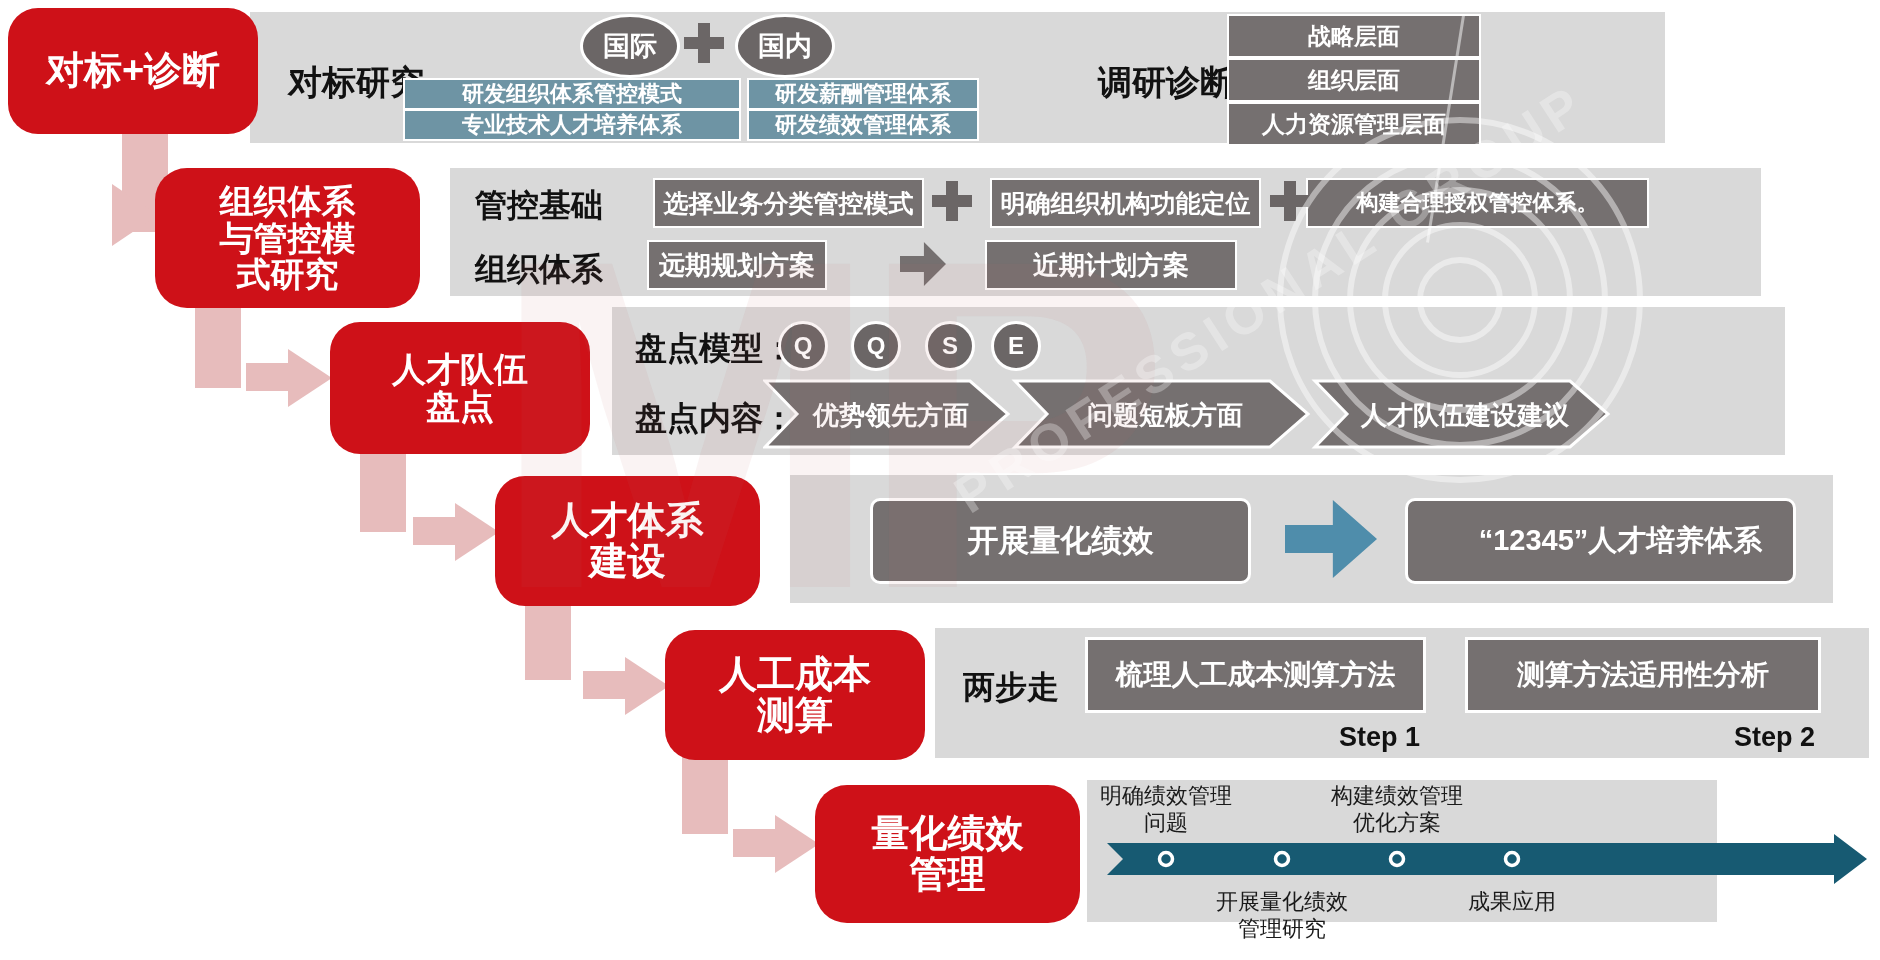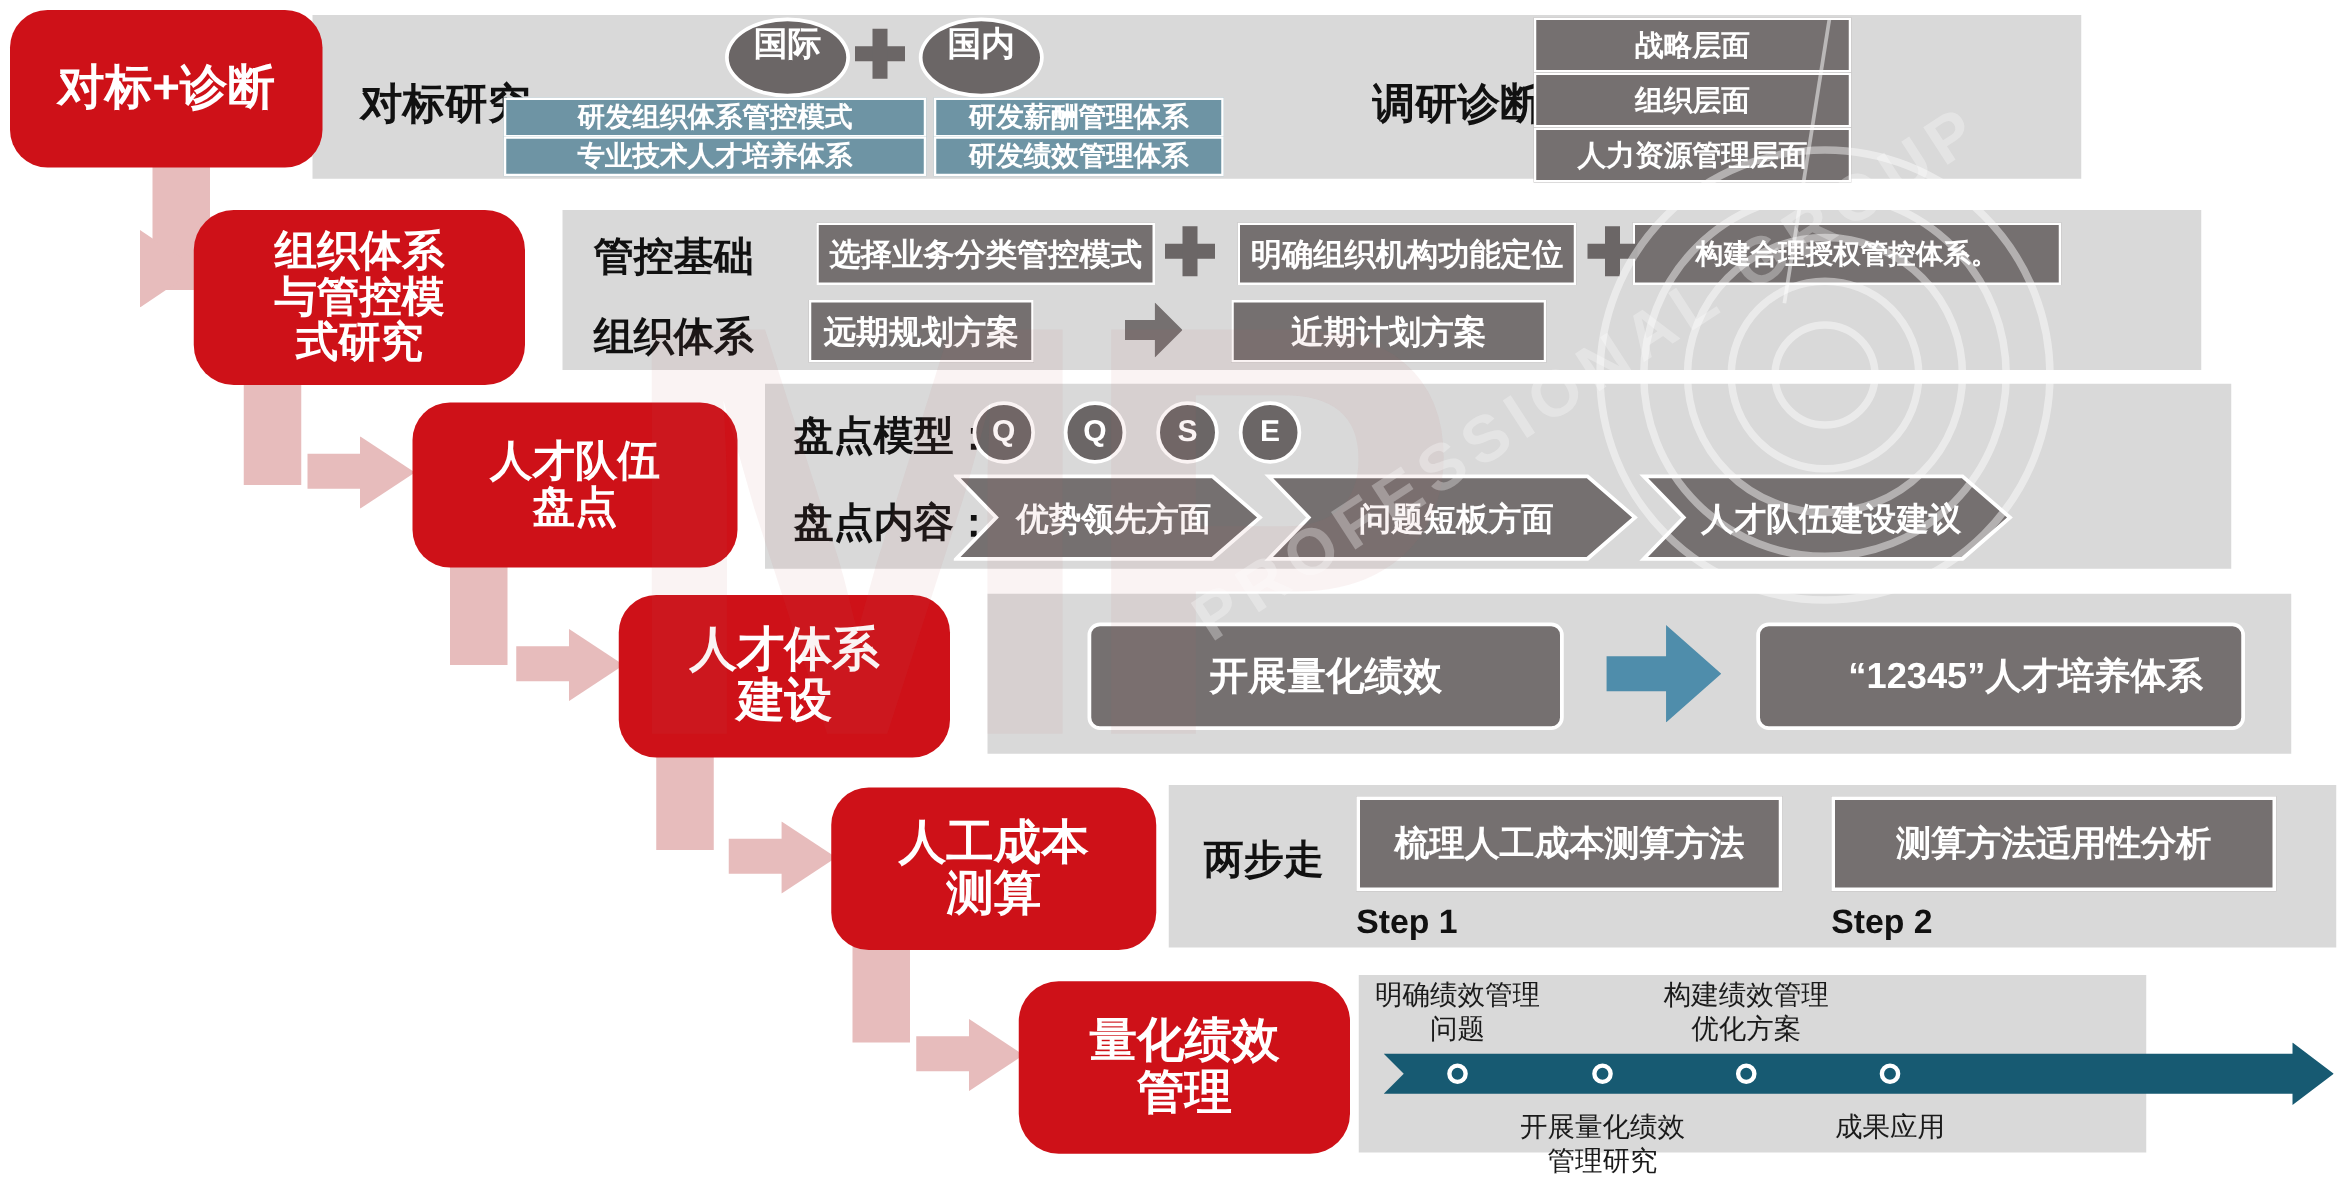--- a/index.html
+++ b/index.html
@@ -14,32 +14,32 @@
   .pink-head{position:absolute;background:#e7bcbc;z-index:4;
              clip-path:polygon(0 0,100% 50%,0 100%);}
   .blabel{position:absolute;color:#111111;font-weight:bold;white-space:nowrap;}
   .gbox{position:absolute;background:#757070;border:2px solid #ffffff;color:#ffffff;
         font-weight:bold;display:flex;align-items:center;justify-content:center;
         text-align:center;white-space:nowrap;}
   .gbox-round{border-radius:10px;border-width:3px;}
   .bluebox{position:absolute;background:#6e94a4;border:2px solid #ffffff;color:#ffffff;
         font-weight:bold;display:flex;align-items:center;justify-content:center;white-space:nowrap;}
   .oval{position:absolute;background:#6b6666;border:3px solid #ffffff;border-radius:50%;
-        color:#ffffff;font-weight:bold;display:flex;justify-content:center;}
+        color:#ffffff;font-weight:bold;display:flex;align-items:center;justify-content:center;}
   .plus-icon{position:absolute;z-index:3;}
   .plus-icon i{position:absolute;background:#6b6666;display:block;}
   .plus-icon .h{left:0;top:36%;width:100%;height:28%;}
   .plus-icon .v{top:0;left:36%;height:100%;width:28%;}
   .blockarrow{position:absolute;background:#757070;
        clip-path:polygon(0 32%,52% 32%,52% 0,100% 50%,52% 100%,52% 68%,0 68%);}
   .tealarrow{background:#4f8dab;}
   .circle{position:absolute;background:#6b6666;border:3px solid #ffffff;border-radius:50%;
         color:#ffffff;font-weight:bold;display:flex;align-items:center;justify-content:center;}
   .tl-label{position:absolute;color:#1a1a1a;font-size:22px;line-height:27px;text-align:center;}
-  .steplab{position:absolute;color:#111111;font-weight:bold;font-size:27px;text-align:left;}
+  .steplab{position:absolute;color:#111111;font-weight:bold;font-size:27px;text-align:right;}
   .wm{position:absolute;pointer-events:none;z-index:10;}
   svg{display:block;}
 </style>
 </head>
 <body>
 
 <div id="canvas">
 
   <div class="band" style="left:250px;top:12px;width:1415px;height:131px;">
     <div class="blabel" style="left:38px;top:48px;font-size:34px;">对标研究</div>

